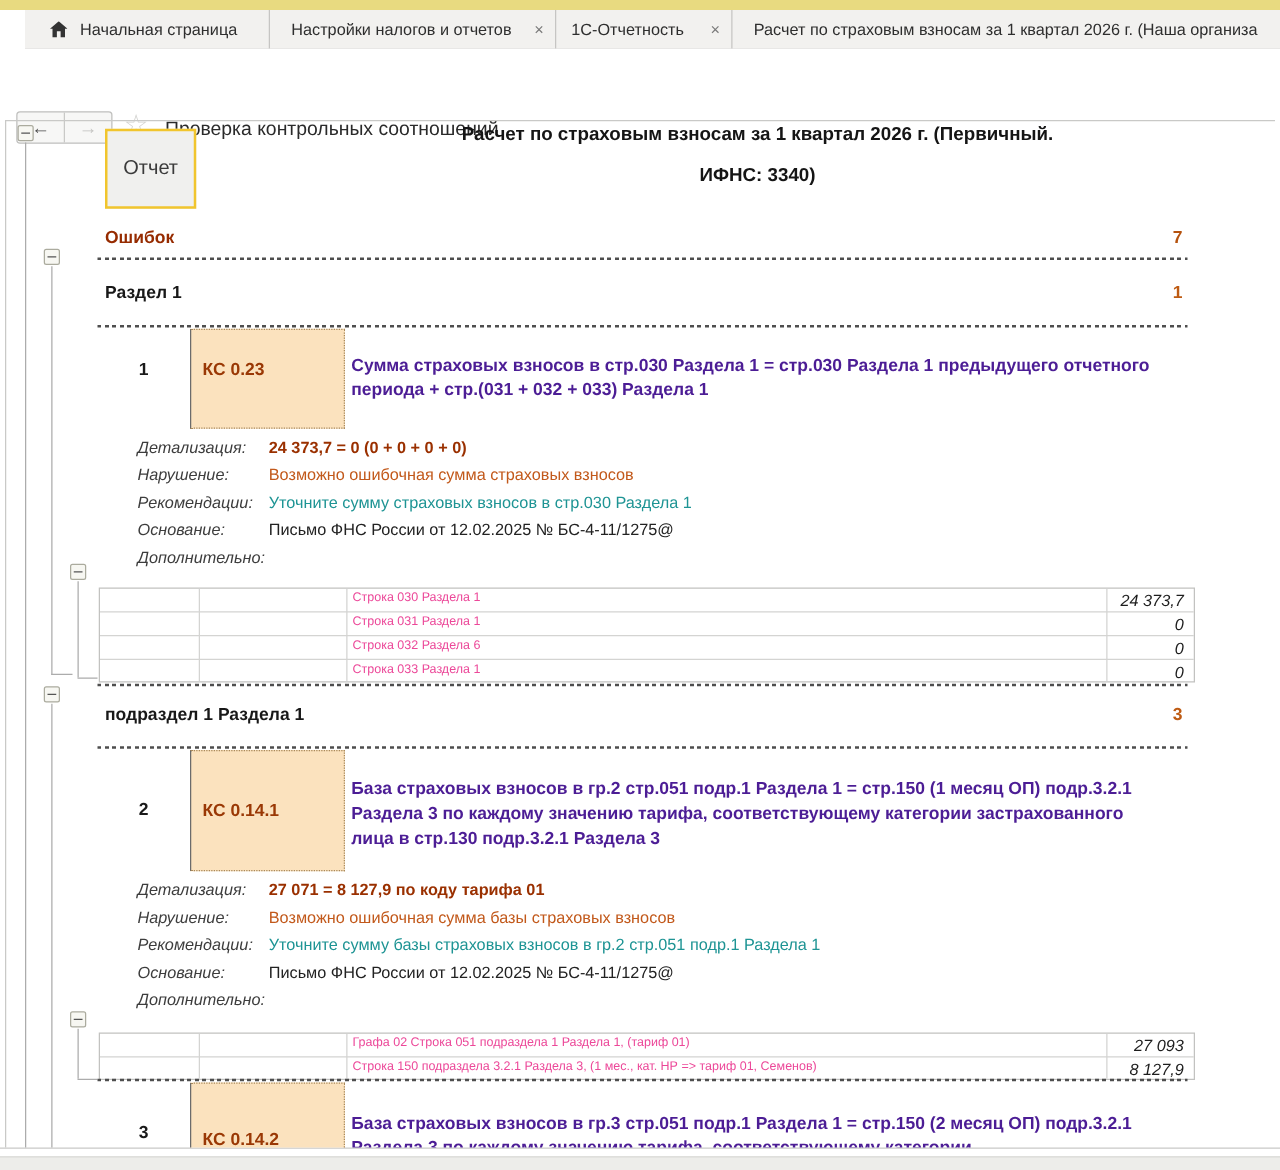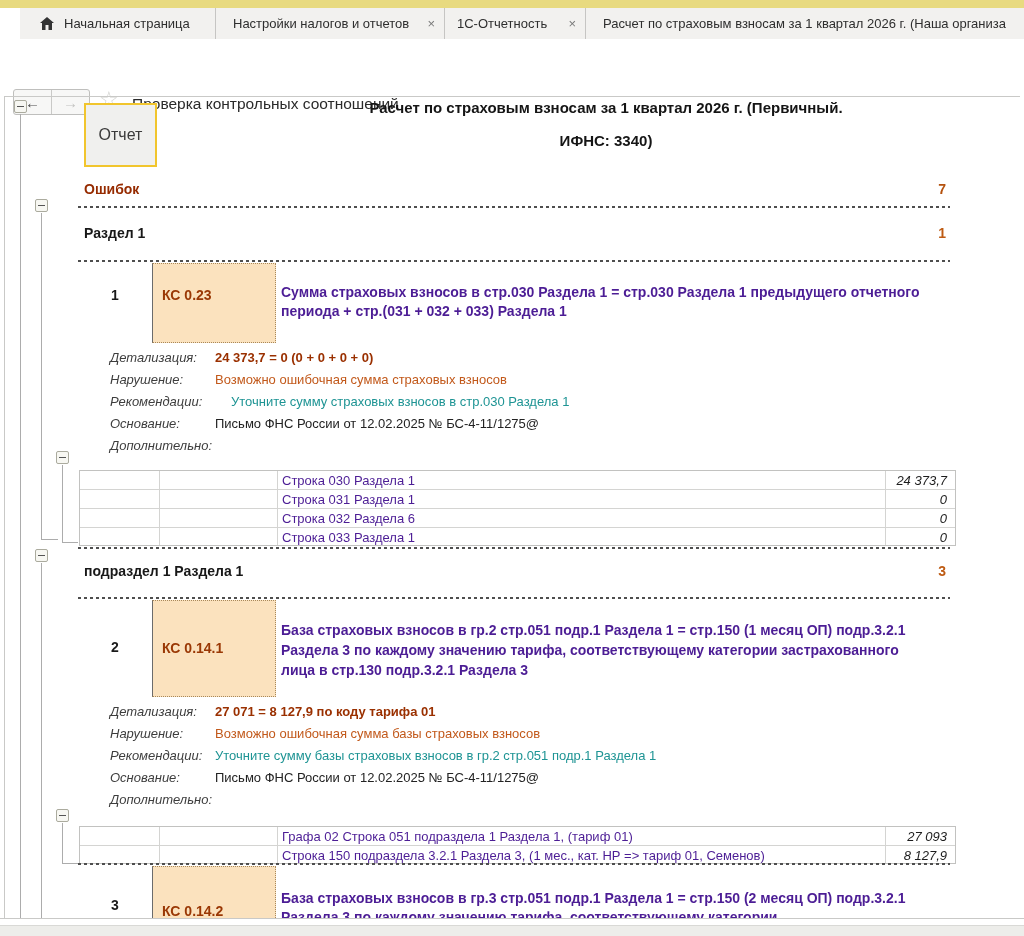--- a/index.html
+++ b/index.html
@@ -39,21 +39,21 @@
   .flabel{left:110px;font-style:italic;font-size:13px;color:#3d3d3d;}
   .fval{left:215px;font-size:13px;}
   .v-detail{font-weight:bold;color:#9A3000;}
   .v-violation{color:#C2591B;}
   .v-recommend{color:#1E9494;}
   .v-basis{color:#222;}
   .dtable{left:79px;width:877px;border:1px solid #C2C2C0;box-sizing:border-box;background:#fff;}
   .dtable .gv{position:absolute;top:0;bottom:0;width:1px;background:#D4D4D2;}
   .dtable .row{position:absolute;left:0;right:0;height:19px;border-bottom:1px solid #D4D4D2;box-sizing:border-box;}
   .dtable .row.last{border-bottom:none;}
-  .dtable .rl{position:absolute;left:202px;top:2px;font-size:13px;color:#4c1d95;white-space:nowrap;}
+  .dtable .rl{position:absolute;left:202px;top:2px;font-size:10px;color:#ec4899;white-space:nowrap;}
   .dtable .rv{position:absolute;left:805px;top:2px;width:62px;text-align:right;font-style:italic;font-size:13px;color:#1d1d1d;}
   .errors-label{font-weight:bold;font-size:14px;color:#962B00;}
   .err-count{color:#B5520E;}
   .clip{overflow:hidden;}
 </style>
 </head>
 <body>
 
 <div id="app">
 
@@ -130,21 +130,21 @@
   <div class="abs code-cell" style="top:263px;height:80px;">
     <span style="top:23px;">КС 0.23</span>
   </div>
   <div class="abs desc" style="top:283px;">Сумма страховых взносов в стр.030 Раздела 1 = стр.030 Раздела 1 предыдущего отчетного периода + стр.(031 + 032 + 033) Раздела 1</div>
 
   <div class="abs flabel" style="top:350px;">Детализация:</div>
   <div class="abs fval v-detail" style="top:350px;">24 373,7 = 0 (0 + 0 + 0 + 0)</div>
   <div class="abs flabel" style="top:372px;">Нарушение:</div>
   <div class="abs fval v-violation" style="top:372px;">Возможно ошибочная сумма страховых взносов</div>
   <div class="abs flabel" style="top:394px;">Рекомендации:</div>
-  <div class="abs fval v-recommend" style="top:394px;margin-left:16px;">Уточните сумму страховых взносов в стр.030 Раздела 1</div>
+  <div class="abs fval v-recommend" style="top:394px;">Уточните сумму страховых взносов в стр.030 Раздела 1</div>
   <div class="abs flabel" style="top:416px;">Основание:</div>
   <div class="abs fval v-basis" style="top:416px;">Письмо ФНС России от 12.02.2025 № БС-4-11/1275@</div>
   <div class="abs flabel" style="top:438px;">Дополнительно:</div>
   <div class="abs fval" style="top:438px;"></div>
 
   <div class="abs dtable" style="top:470px;height:76px;">
     <div class="gv" style="left:79px;"></div>
     <div class="gv" style="left:197px;"></div>
     <div class="gv" style="left:805px;"></div>
     <div class="row" style="top:0;">

